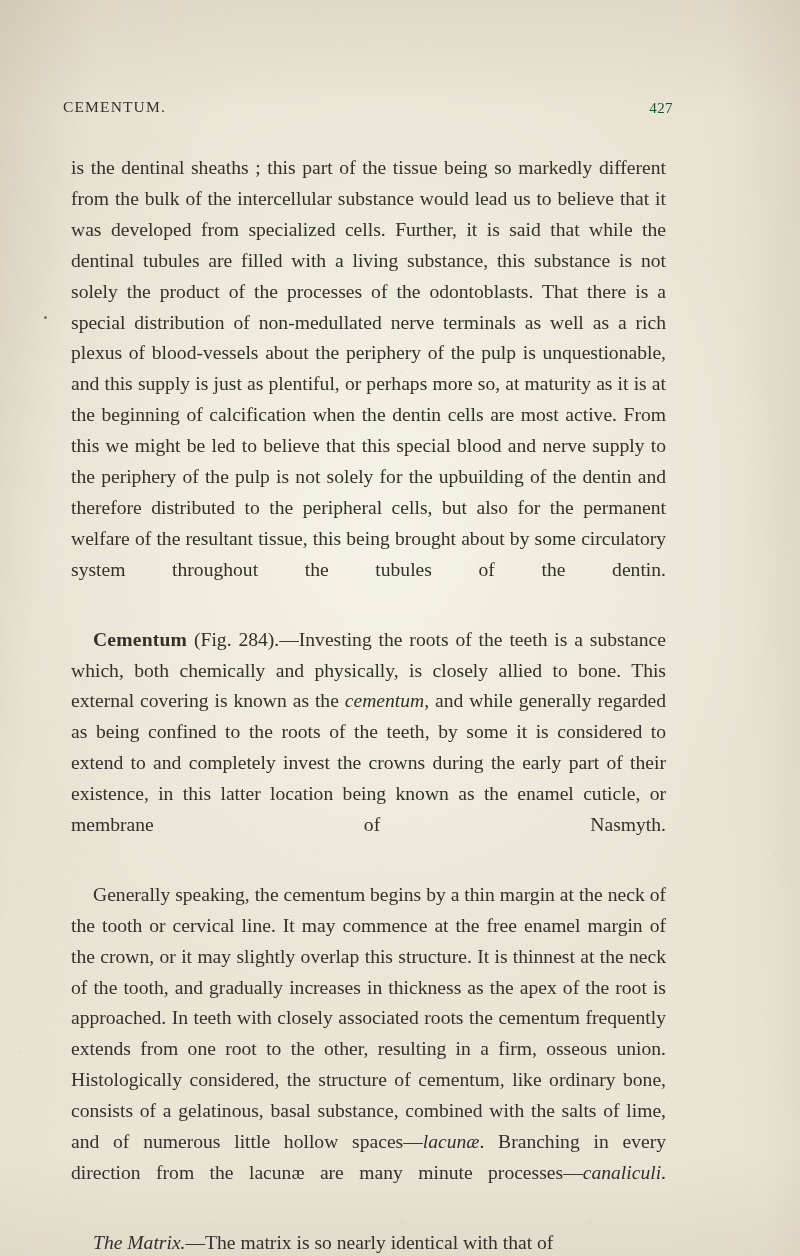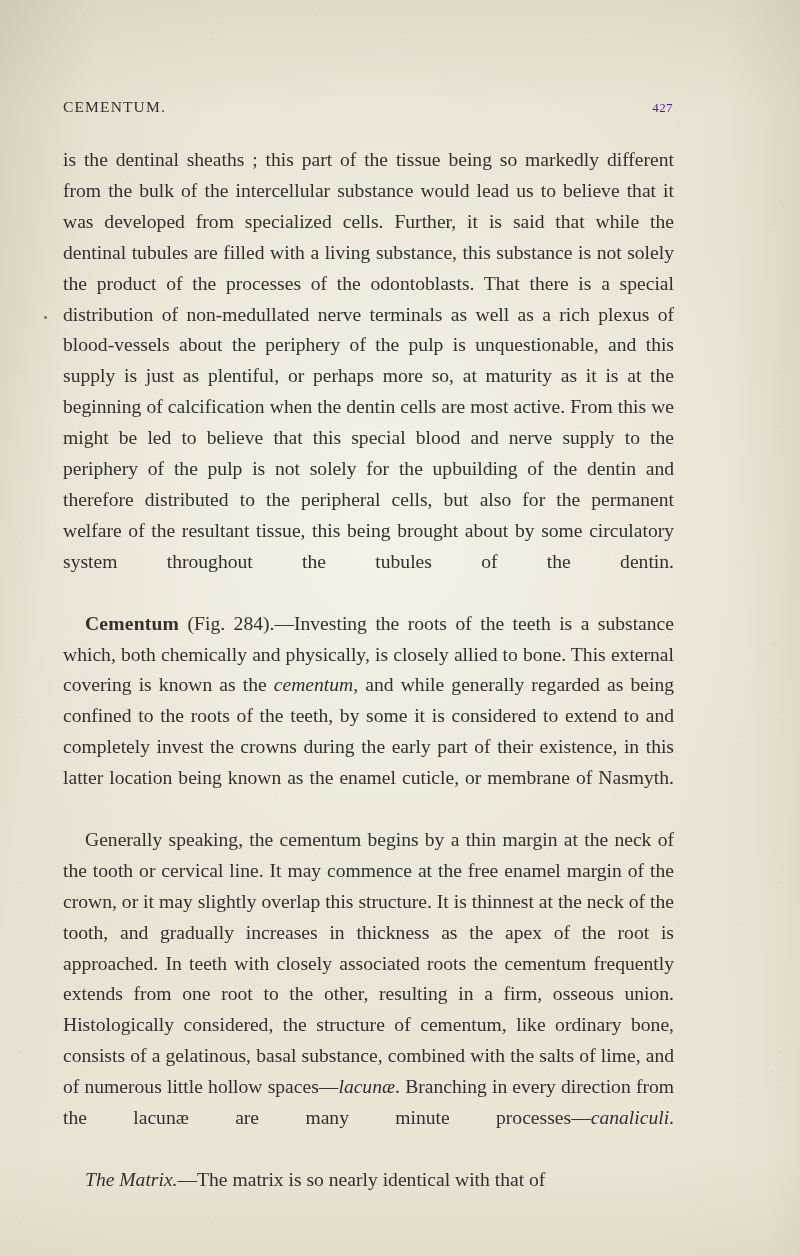--- a/index.html
+++ b/index.html
@@ -73,41 +73,41 @@
     right: 0;
     text-align: left;
     font-size: 15.5px;
     letter-spacing: 1.15px;
     color: #34302a;
   }
   .rh-folio {
     position: absolute;
     right: 0;
     top: 2px;
-    font-size: 13px;
+    font-size: 15px;
     letter-spacing: 0.4px;
-    color: #4c1d95;
+    color: #14532d;
     text-align: right;
   }
 
   
   .body-text {
     position: absolute;
     left: 63px;
     top: 145px;
     width: 611px;
     font-size: 19.6px;
     line-height: 30.9px;
     text-align: justify;
     text-justify: inter-word;
     color: #33302a;
   }
 
   .body-text p {
-    margin: 0;
+    margin: 8px;
     text-indent: 22px;
     -webkit-hyphens: none;
     hyphens: none;
   }
   .body-text p.no-indent {
     text-indent: 0;
   }
 
   
   .body-text p.flush::after {

